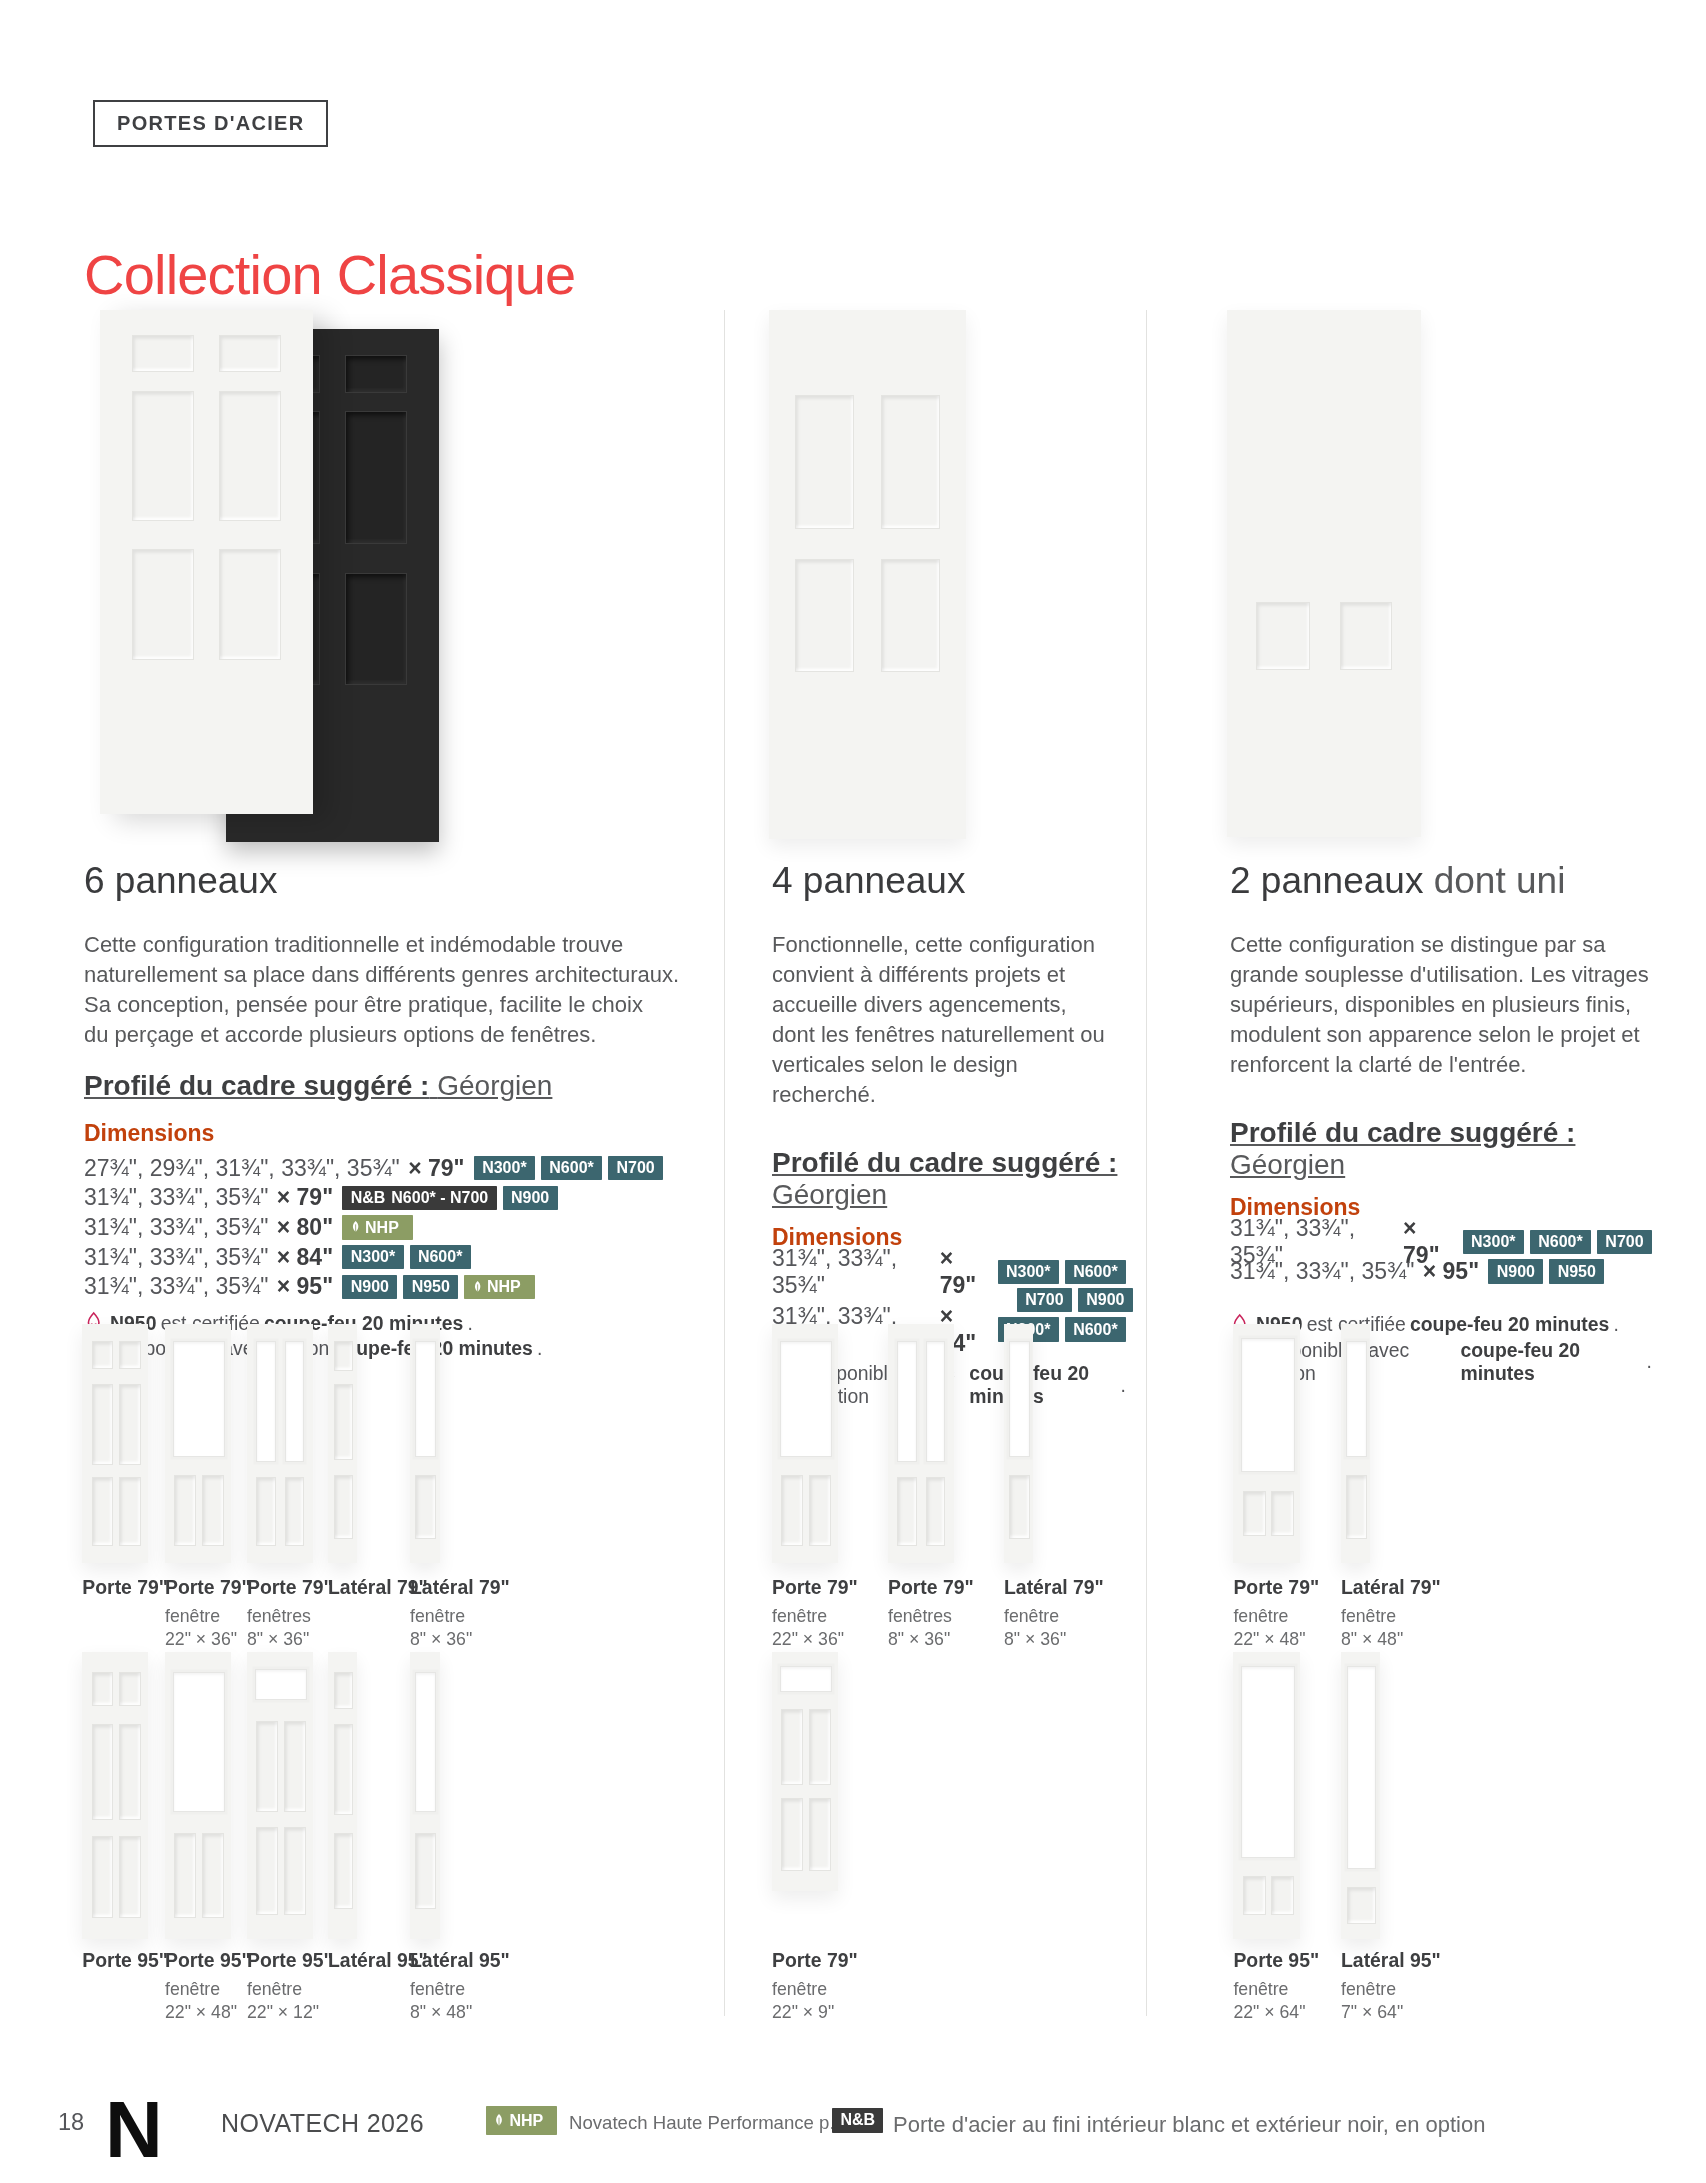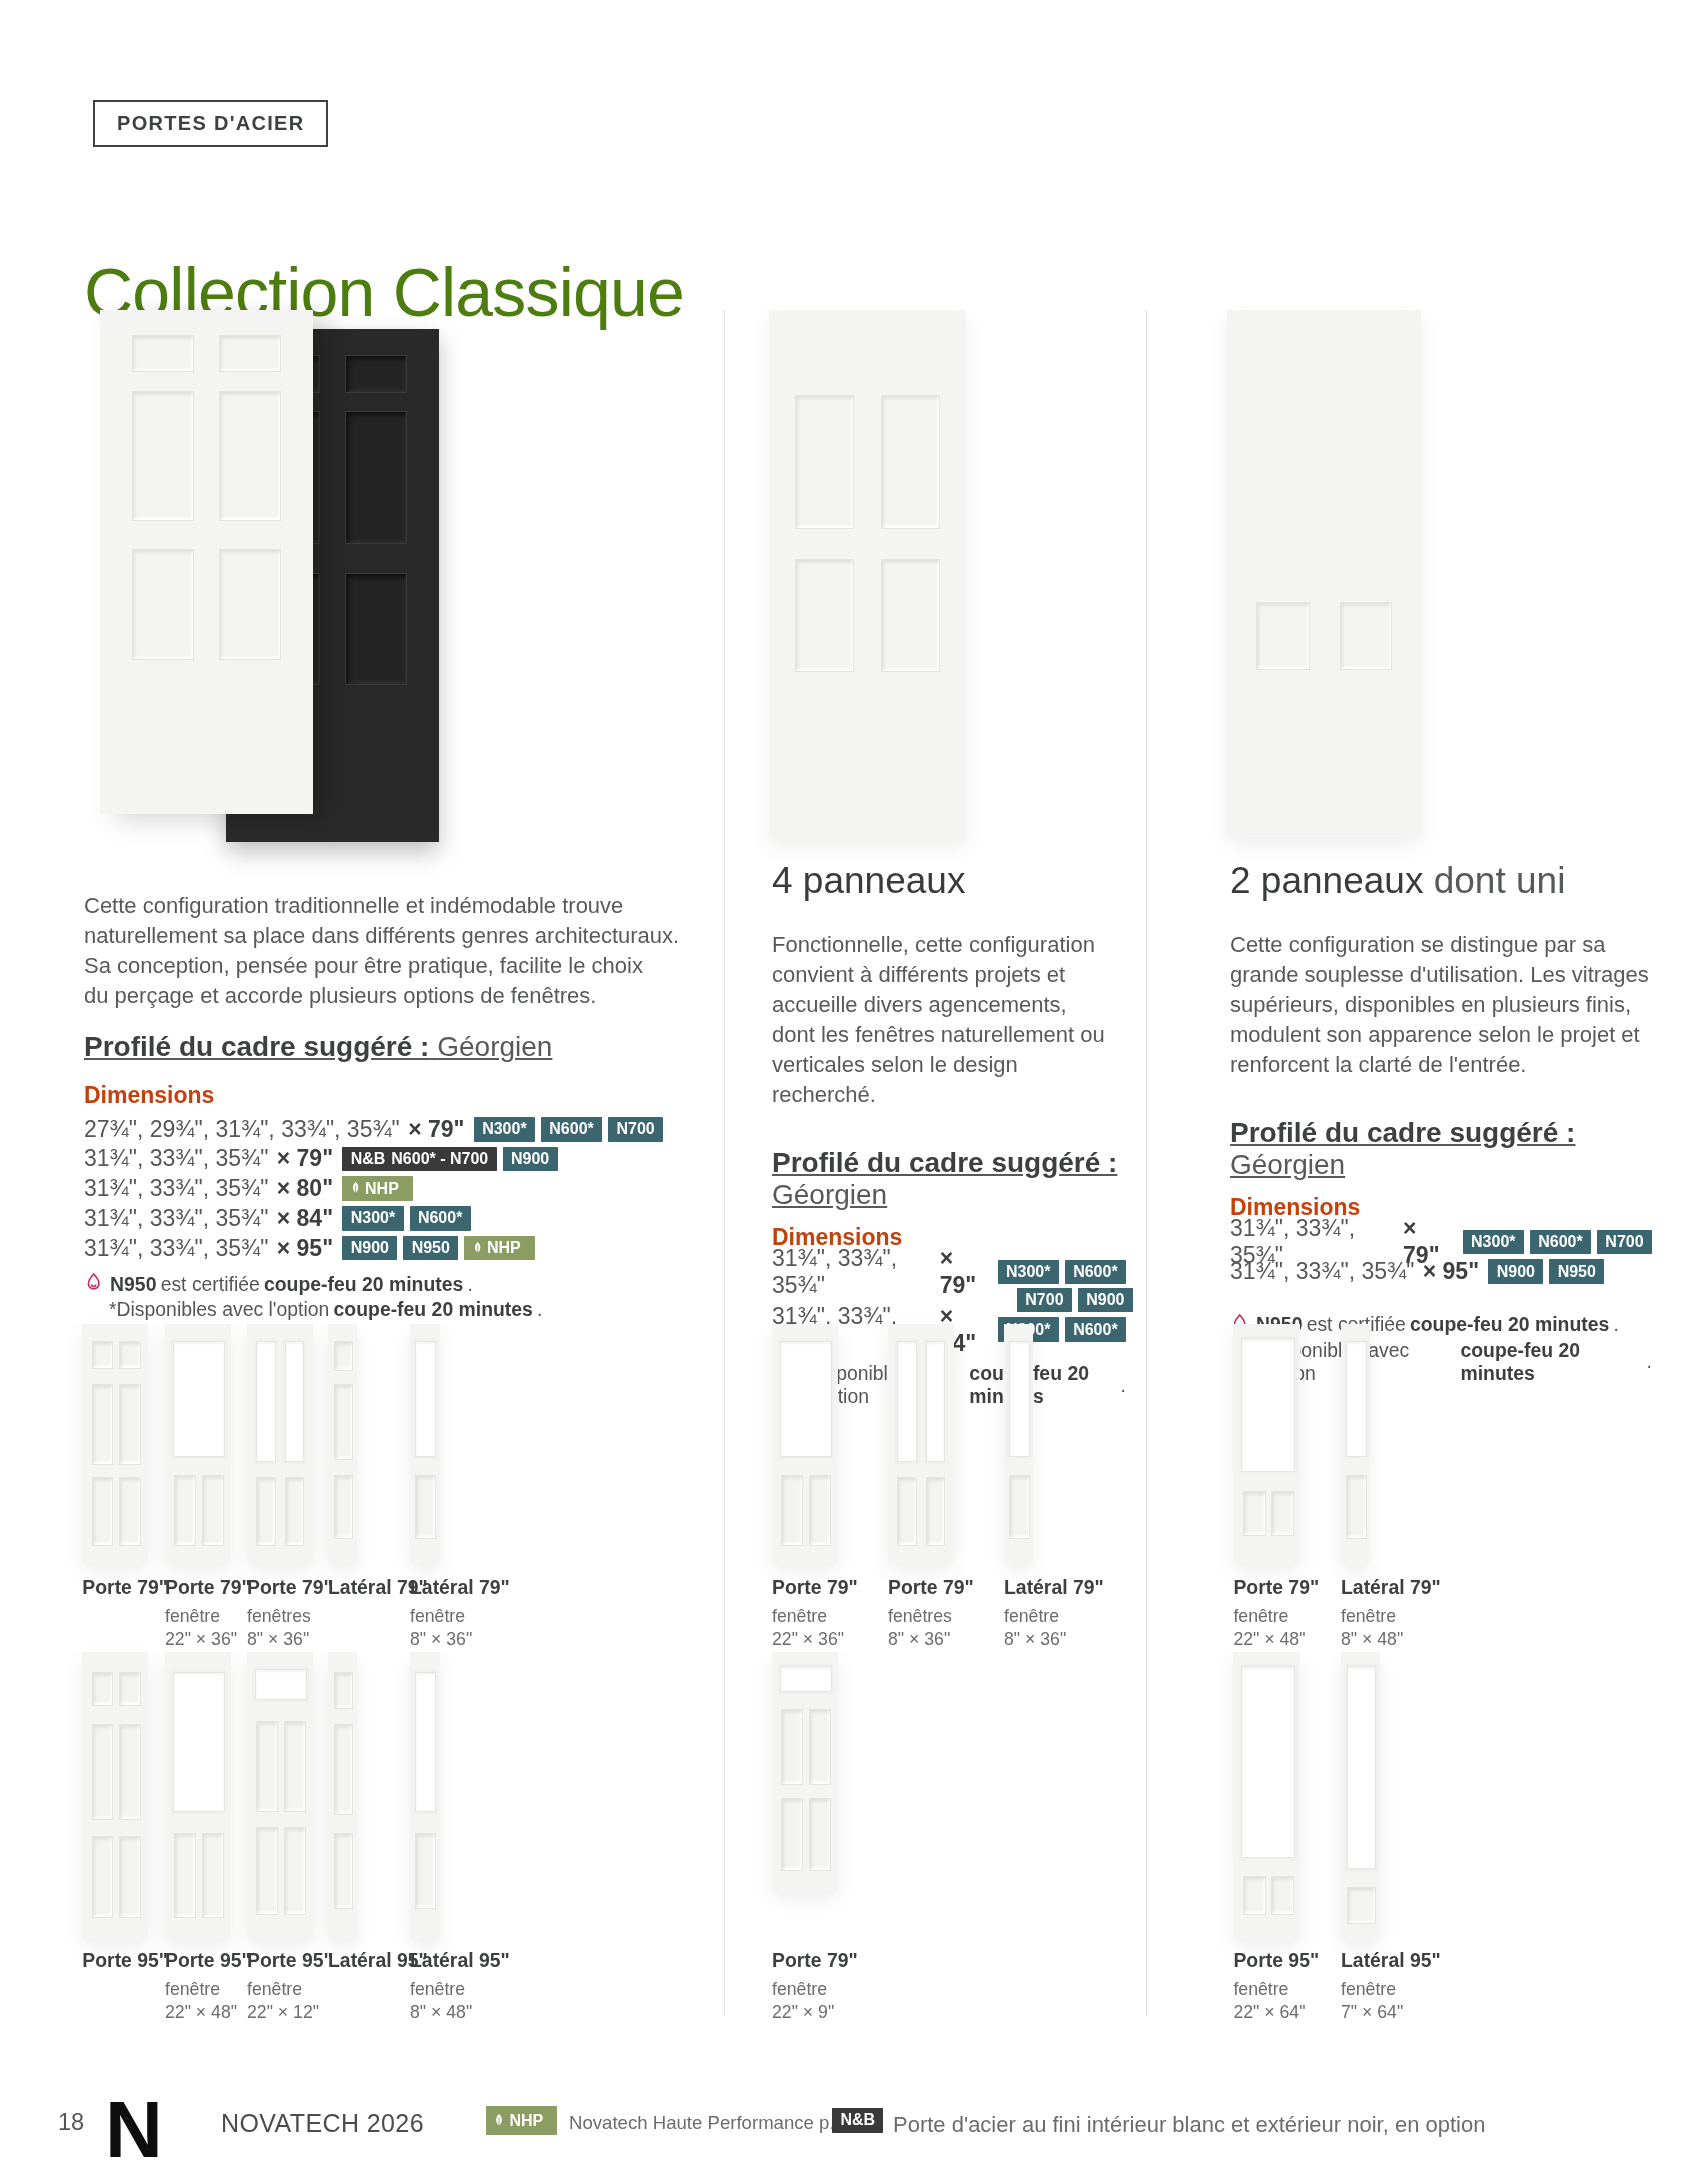--- a/index.html
+++ b/index.html
@@ -2,22 +2,22 @@
 <html style="font-size:13.5px"><head>
 <meta charset="utf-8">
 <style>
   html,body{margin:0;padding:0;background:#fff;}
   .page{position:relative;width:1707px;height:2183px;background:#ffffff;
         font-family:"Liberation Sans", sans-serif;color:#3E3F41;overflow:hidden;}
 
   
   .tag-box{position:absolute;left:93px;top:100px;border:2.5px solid #3F4043;
            padding:10px 22px;font-size:20px;font-weight:700;letter-spacing:1.3px;color:#3F4043;}
-  .title{position:absolute;left:84px;top:253px;margin:0;font-size:68px;font-weight:500;
-         letter-spacing:-0.8px;color:#4d7c0f;}
+  .title{position:absolute;left:84px;top:242px;margin:0;font-size:56px;font-weight:500;
+         letter-spacing:-0.8px;color:#ef4444;}
 
   
   .vrule{position:absolute;top:310px;height:1706px;width:0.8px;background:#E2E2E0;}
   .vrule.r1{left:724px;} .vrule.r2{left:1146px;}
 
   
   .door{position:absolute;background:#F4F4F2;box-shadow:0 8.4px 18.6px rgba(0,0,0,0.07);}
   .door b{position:absolute;display:block;background:#F3F3F1;border:0.8px solid #E4E4E1;
           box-shadow:inset 1.7px 2.5px 3.4px rgba(0,0,0,0.08), inset -1.7px -2.5px 2.5px rgba(255,255,255,0.9);}
   .door b.w{background:#FFFFFF;border:1.7px solid #E6E6E4;
@@ -167,20 +167,21 @@
       <b></b>
       <b></b>
       <b></b>
     </div>
   <div class="door k-2sm" style="left:1227px;top:310px;width:194px;height:527px;">
       <b></b>
       <b></b>
     </div>
 
   <section class="col c1">
+    <h2><span>6 panneaux</span><span class="hsuf"></span></h2>
     <p class="desc">Cette configuration traditionnelle et indémodable trouve
 naturellement sa place dans différents genres architecturaux.
 Sa conception, pensée pour être pratique, facilite le choix
 du perçage et accorde plusieurs options de fenêtres.</p>
     <p class="profile">
       <strong>Profilé du cadre suggéré :</strong>
       <span>Géorgien</span>
     </p>
     <h3 class="dims">Dimensions</h3>
 

